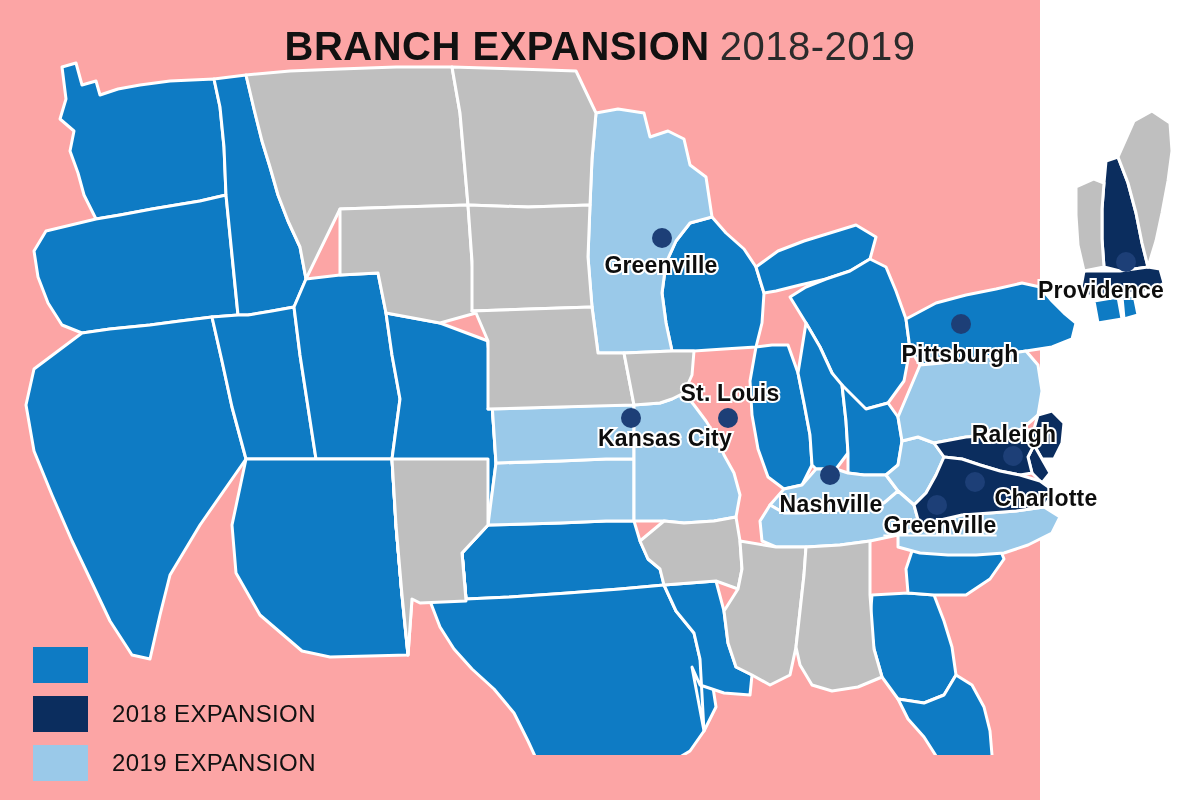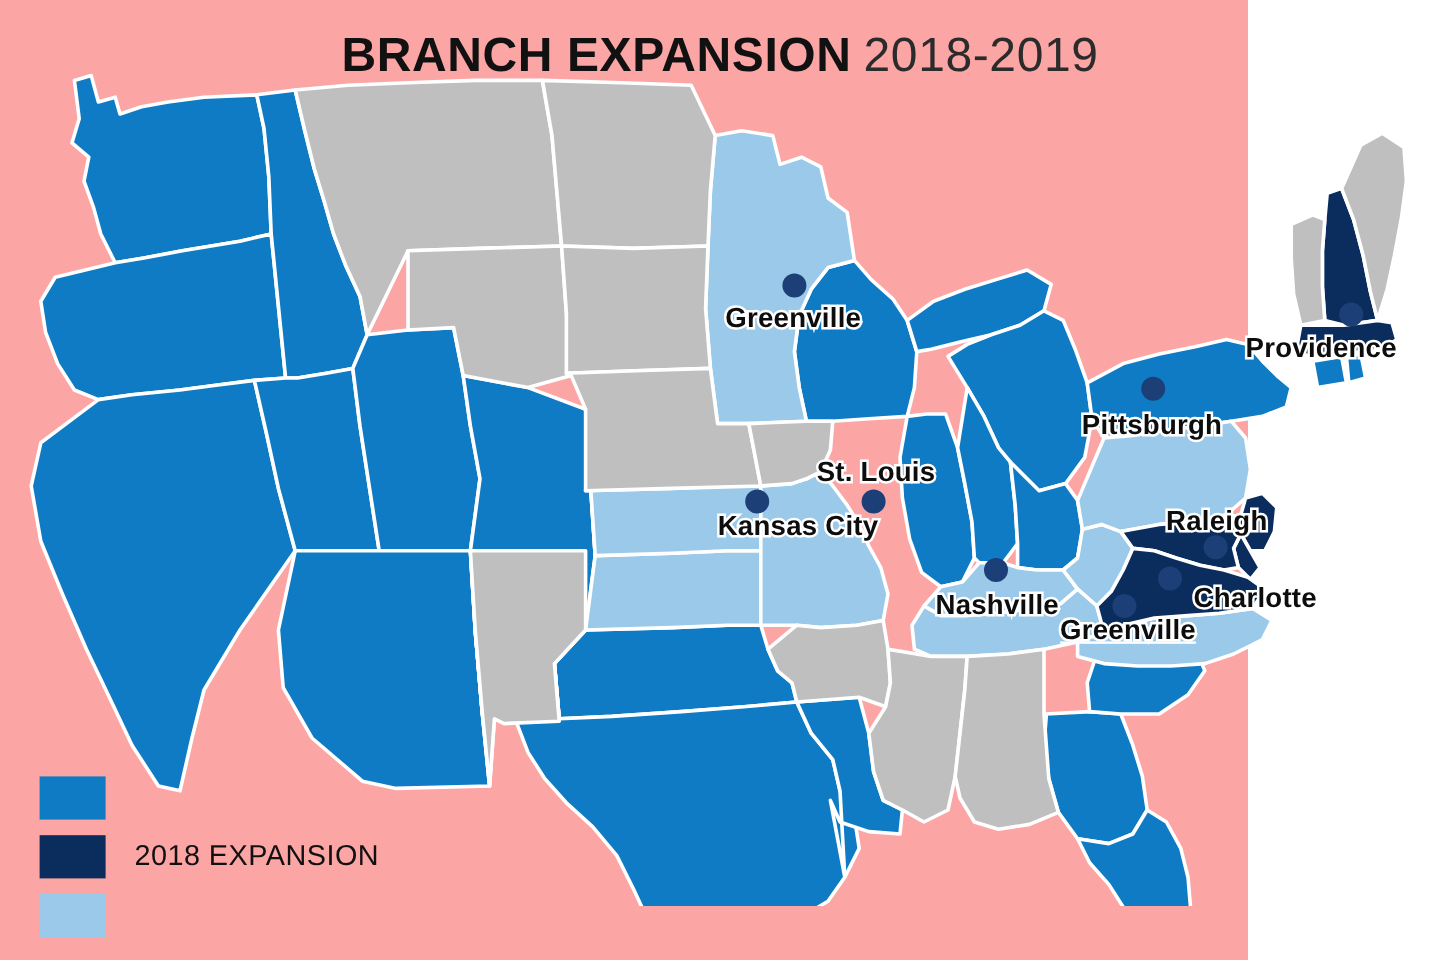--- a/index.html
+++ b/index.html
@@ -219,16 +219,17 @@
   <div class="legend">
     <div class="legend-row">
       <div class="legend-swatch" style="background:#0E7BC4;"></div>
     </div>
     <div class="legend-row">
       <div class="legend-swatch" style="background:#0B2D5E;"></div>
       <div class="legend-text">2018 EXPANSION</div>
     </div>
     <div class="legend-row">
       <div class="legend-swatch" style="background:#9AC9E9;"></div>
+      <div class="legend-text">2019 EXPANSION</div>
     </div>
   </div>
 
 </div>
 
 </body></html>

